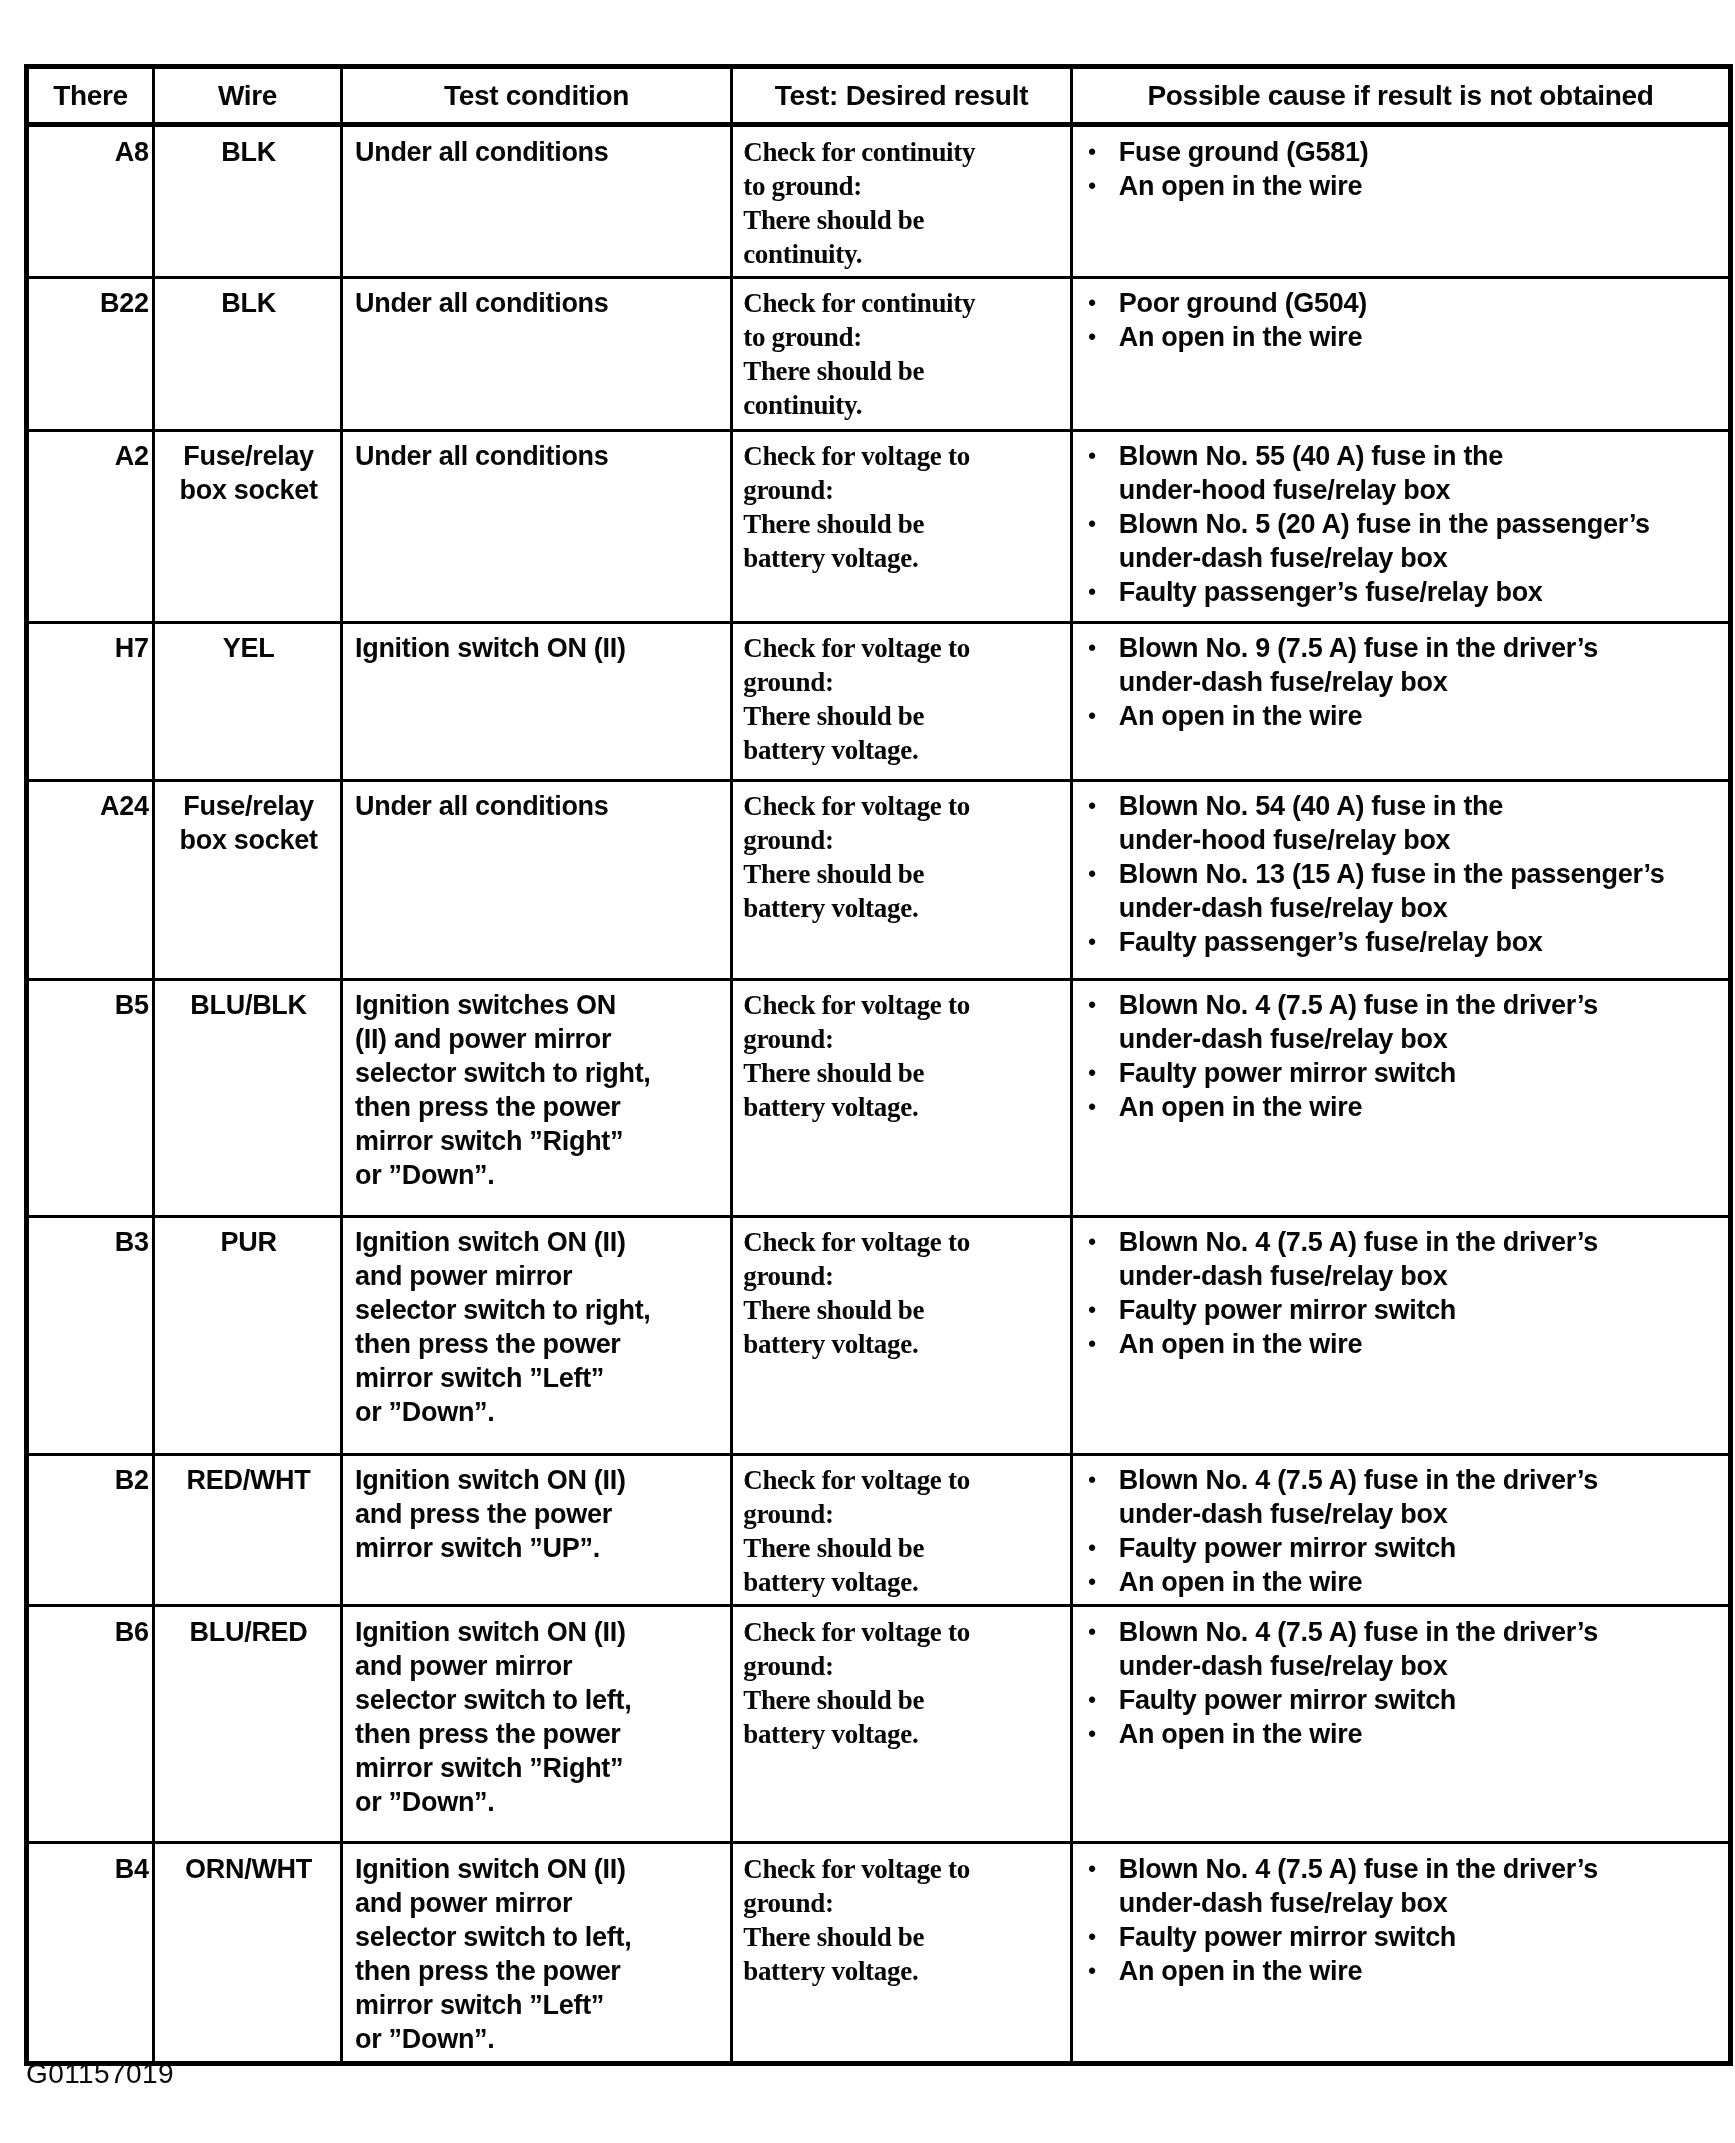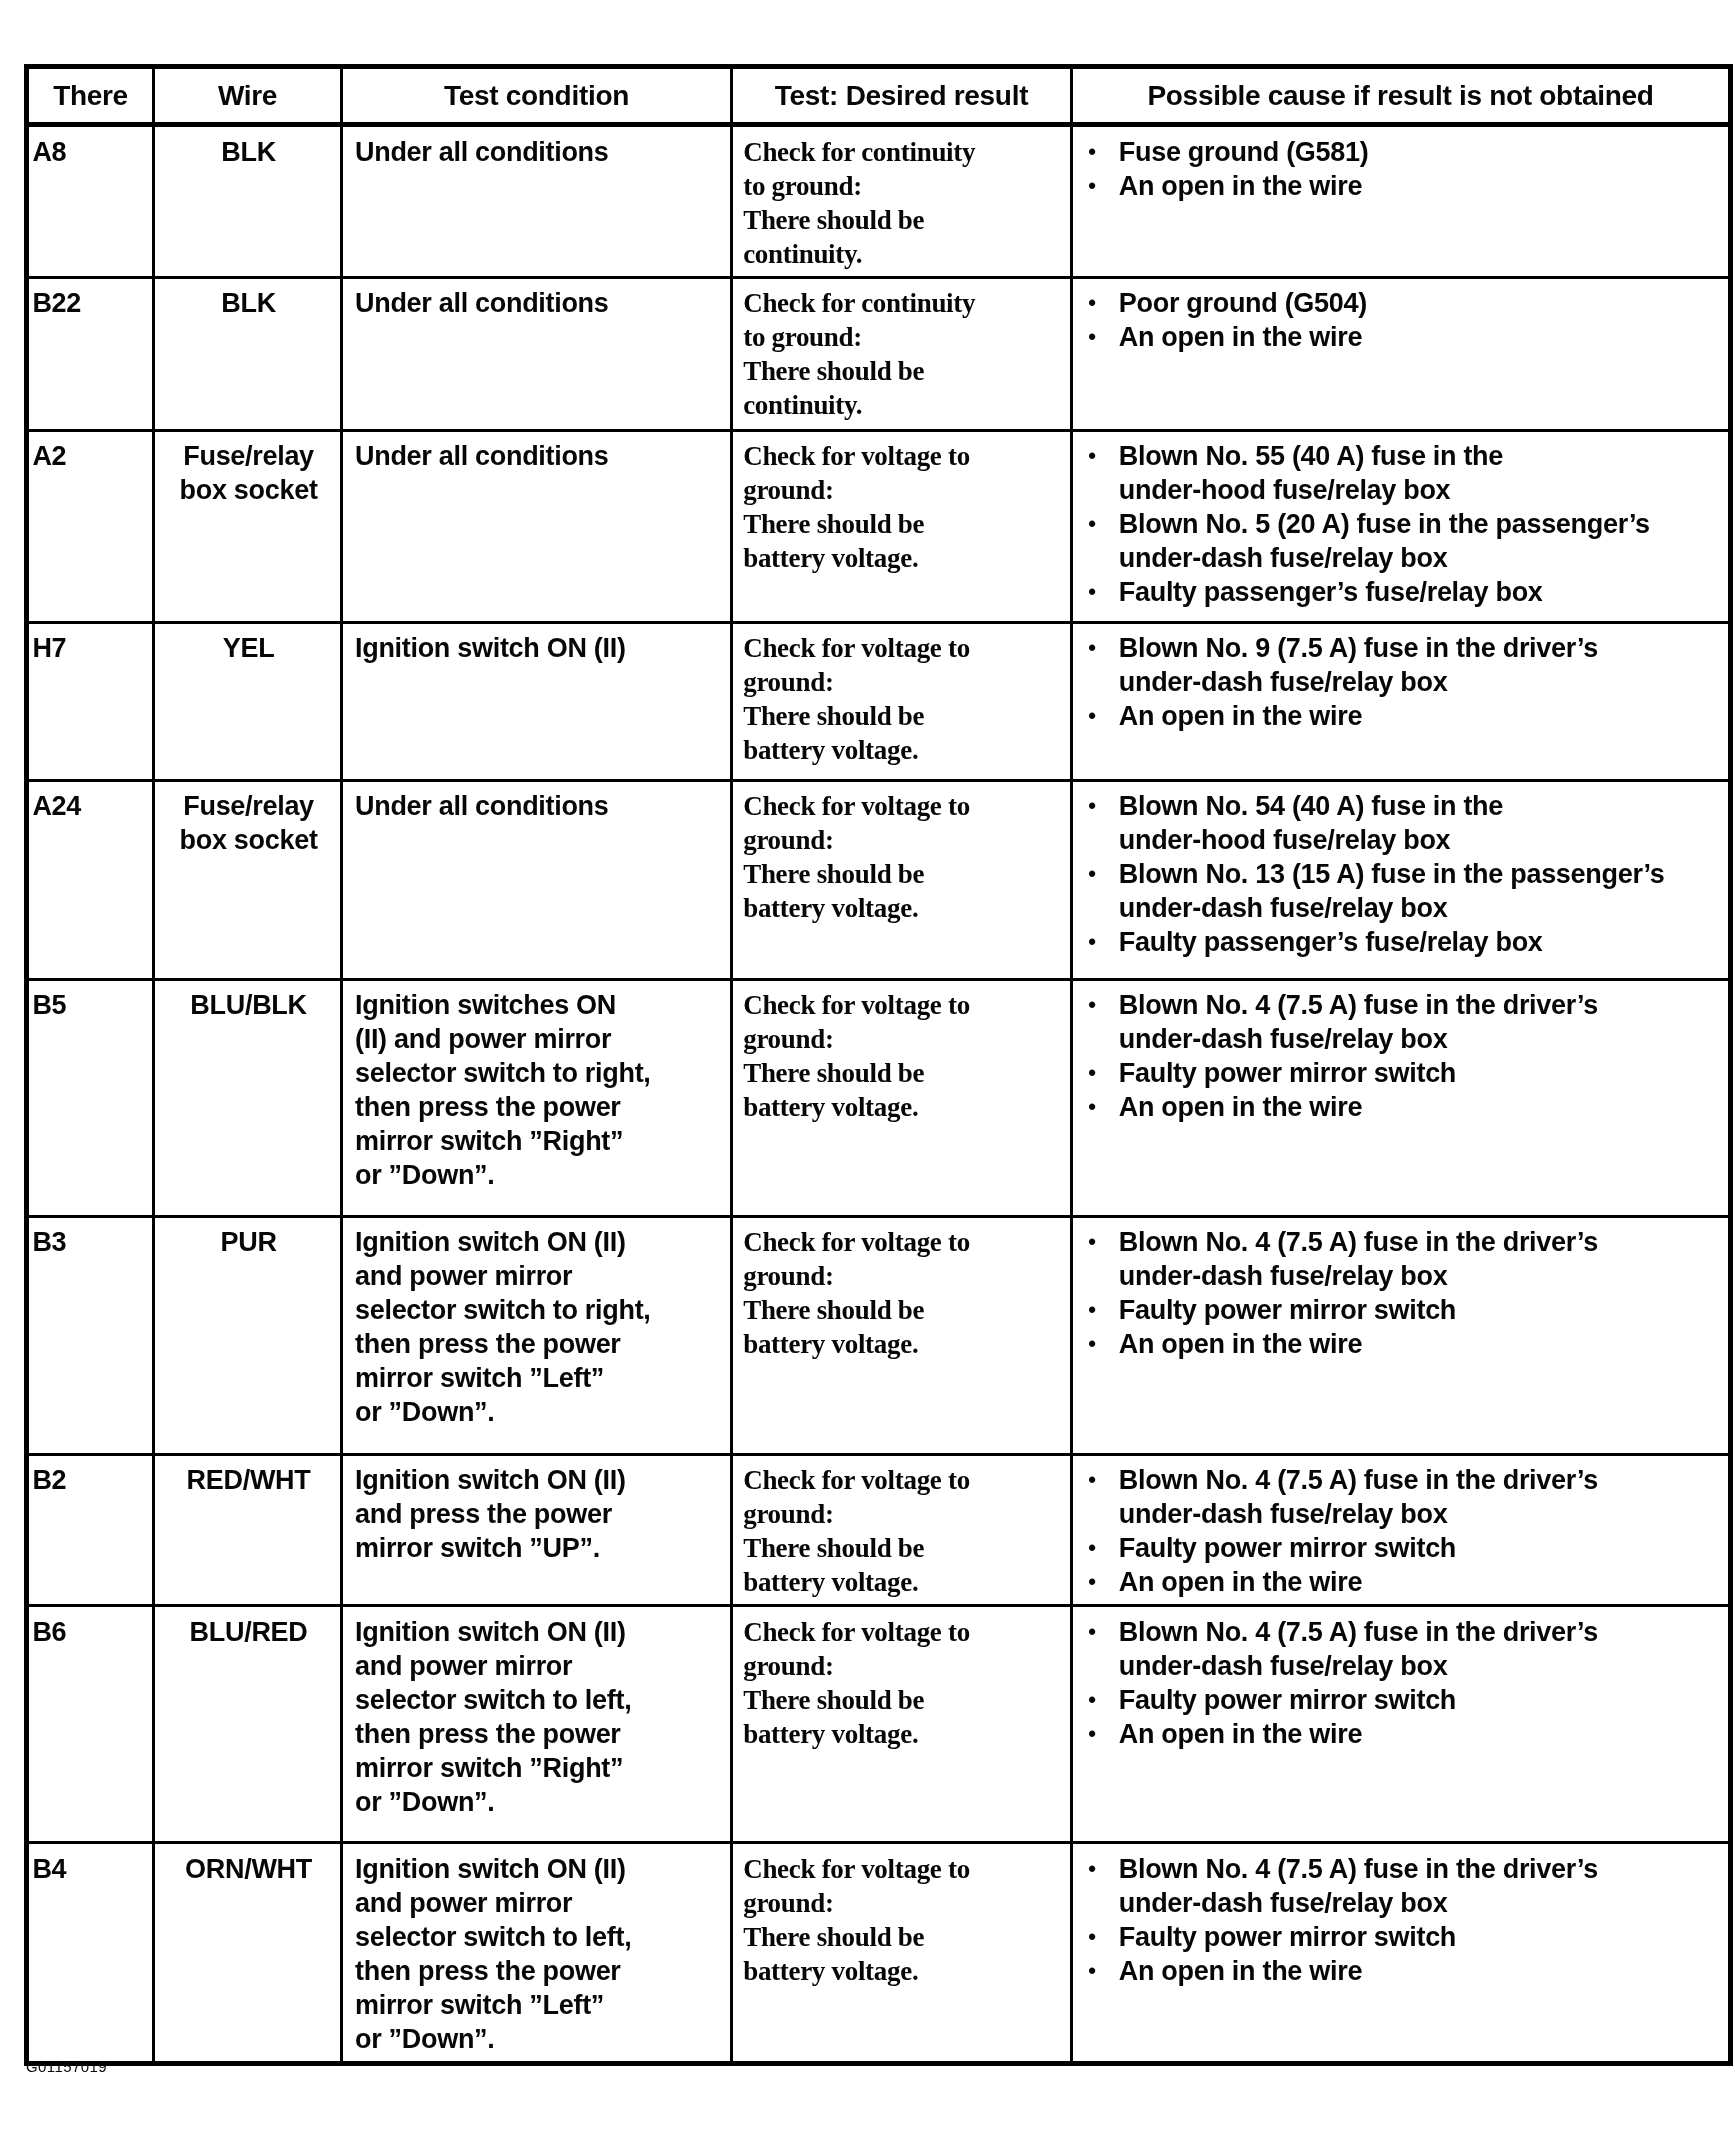--- a/index.html
+++ b/index.html
@@ -39,41 +39,41 @@
     letter-spacing: -0.3px;
   }
   td {
     font-size: 27px;
     line-height: 34px;
     padding-top: 7.6px;
     padding-bottom: 5.1px;
     letter-spacing: -0.3px;
     white-space: pre-line;
   }
-  td.c-cavity { text-align: left; padding-left: 3.4px; padding-right: 3.4px; }
+  td.c-cavity { text-align: right; padding-left: 3.4px; padding-right: 3.4px; }
   td.c-wire   { text-align: center; padding-left: 5.1px; padding-right: 3px; }
   td.c-cond   { padding-left: 12px; padding-right: 6.8px; }
   td.c-des    { padding-left: 10.2px; padding-right: 5.1px; font-family: Liberation Serif, serif; }
   td.c-cause  { padding-left: 13.6px; padding-right: 5.1px; white-space: normal; }
   .cause { display: flex; align-items: flex-start; }
   .blt {
     flex: 0 0 30.5px;
     font-size: 22px;
     line-height: 34px;
     padding-left: 1.7px;
   }
   .ct {
     white-space: pre-line;
     line-height: 34px;
   }
   .figure-label {
     position: absolute;
     left: 26px;
     top: 2058px;
-    font-size: 15px;
+    font-size: 28px;
     font-weight: 400;
     letter-spacing: 0.4px;
     color: #0a0a0a;
   }
 </style>
 </head>
 <body>
 
 <table class="spec">
   <colgroup>

